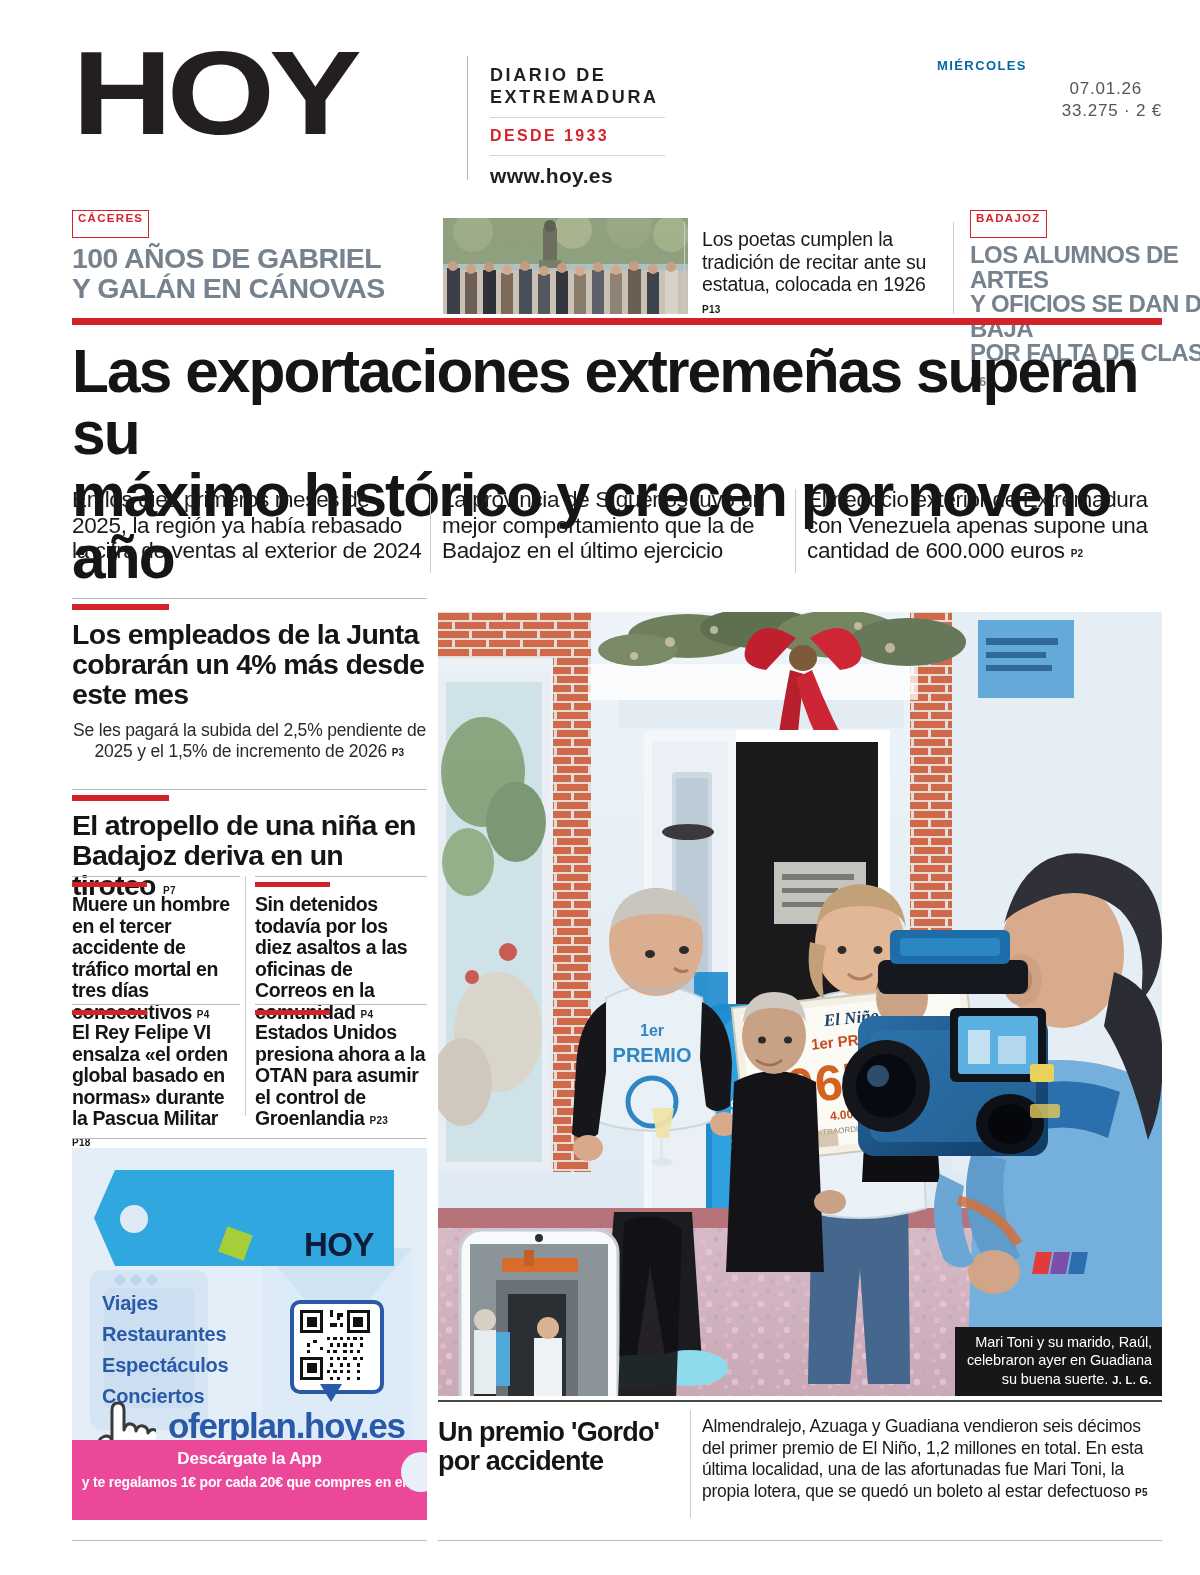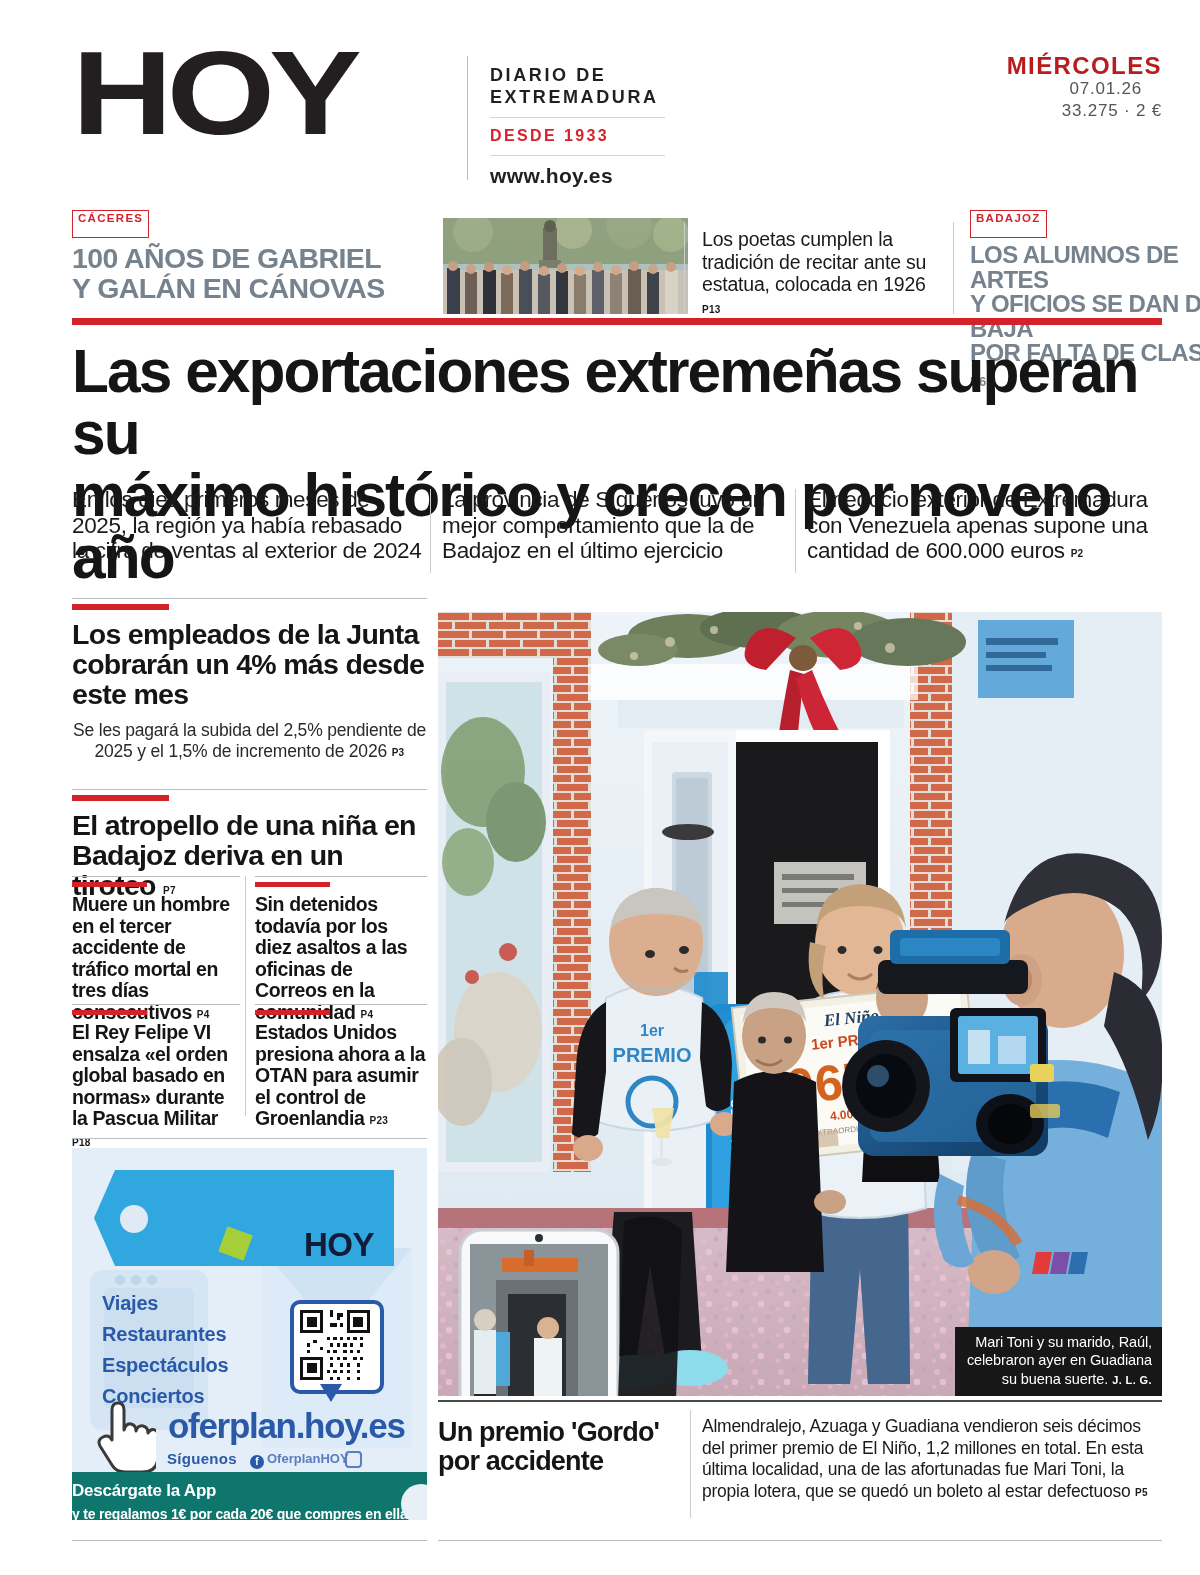--- a/index.html
+++ b/index.html
@@ -22,21 +22,21 @@
   }
   .logo-rule{position:absolute;left:395px;top:18px;width:1px;height:124px;background:#bbb;}
   .mast-sub{position:absolute;left:418px;top:26px;width:180px;}
   .mast-sub .l1,.mast-sub .l2{
     font-size:18px;font-weight:700;letter-spacing:2.6px;color:#231f20;line-height:22px;
   }
   .mast-hr{width:175px;height:1px;background:#d4d4d4;margin:9px 0 8px 0;}
   .mast-since{font-size:16px;font-weight:700;letter-spacing:2.4px;color:#d3222a;line-height:20px;}
   .mast-web{font-size:21px;font-weight:700;letter-spacing:.4px;color:#231f20;}
   .mast-date{position:absolute;right:0;top:16px;text-align:right;}
-  .mast-date .dow{font-size:24px;font-weight:700;letter-spacing:1.4px;color:#b91c1c;line-height:24px;}
+  .mast-date .dow{font-size:13px;font-weight:700;letter-spacing:1.4px;color:#0369a1;line-height:24px;text-align:center;}
   .mast-date .d2{font-size:17px;color:#555;letter-spacing:.8px;line-height:22px;font-weight:400;}
   .mast-date .d3{font-size:17px;color:#555;letter-spacing:.8px;line-height:22px;font-weight:400;}
 
   
   .teasers{position:absolute;left:72px;top:208px;width:1090px;height:108px;}
   .kicker-box{
     display:inline-block;border:1.3px solid #d3222a;color:#d3222a;
     font-size:11.5px;font-weight:700;letter-spacing:1.3px;
     padding:1px 5px 12px 5px;line-height:13px;margin-bottom:5px;
   }
@@ -105,21 +105,21 @@
   .qr-bubble{position:absolute;left:218px;top:152px;width:86px;height:86px;border:4px solid #2a59a8;border-radius:10px;background:#fff;}
   .qr-tail{position:absolute;left:248px;top:236px;width:0;height:0;border-left:11px solid transparent;border-right:11px solid transparent;border-top:18px solid #2a59a8;}
   .qr-grid{position:absolute;left:6px;top:6px;width:70px;height:70px;}
   .ad-url{position:absolute;left:96px;top:258px;font-size:35px;font-weight:700;color:#2a59a8;letter-spacing:-1.3px;}
   .hand{position:absolute;left:20px;top:248px;width:64px;height:86px;}
   .ad-follow{position:absolute;left:95px;top:302px;font-size:15px;font-weight:700;color:#2a59a8;letter-spacing:.3px;}
   .ad-soc1{position:absolute;left:178px;top:303px;font-size:13px;font-weight:700;color:#5a7fbf;}
   .ad-soc2{position:absolute;left:273px;top:303px;font-size:13px;font-weight:700;color:#5a7fbf;}
   .soc-dot{display:inline-block;width:14px;height:14px;border-radius:50%;background:#2a59a8;color:#fff;font-size:10px;text-align:center;line-height:14px;margin-right:3px;vertical-align:-2px;}
   .soc-sq{display:inline-block;width:13px;height:13px;border:2px solid #5a7fbf;border-radius:4px;margin-right:3px;vertical-align:-2px;}
-  .ad-band{position:absolute;left:0;bottom:0;width:355px;height:48px;background:#0f766e;color:#fff;text-align:left;}
+  .ad-band{position:absolute;left:0;bottom:0;width:355px;height:80px;background:#ec4899;color:#fff;text-align:center;}
   .ad-band .b1{font-size:17px;font-weight:700;margin-top:9px;letter-spacing:-.2px;}
   .ad-band .b2{font-size:14px;font-weight:700;margin-top:5px;letter-spacing:-.2px;}
   .ad-band-circle{position:absolute;right:-14px;top:12px;width:40px;height:40px;border-radius:50%;background:#e8eff7;}
 
   
   .photo{position:absolute;left:438px;top:612px;width:724px;height:784px;overflow:hidden;background:#cfe0ea;}
 
   .cap-box{
     position:absolute;right:0;bottom:0;background:#171717;color:#fff;
     padding:6px 10px 7px 12px;text-align:right;

